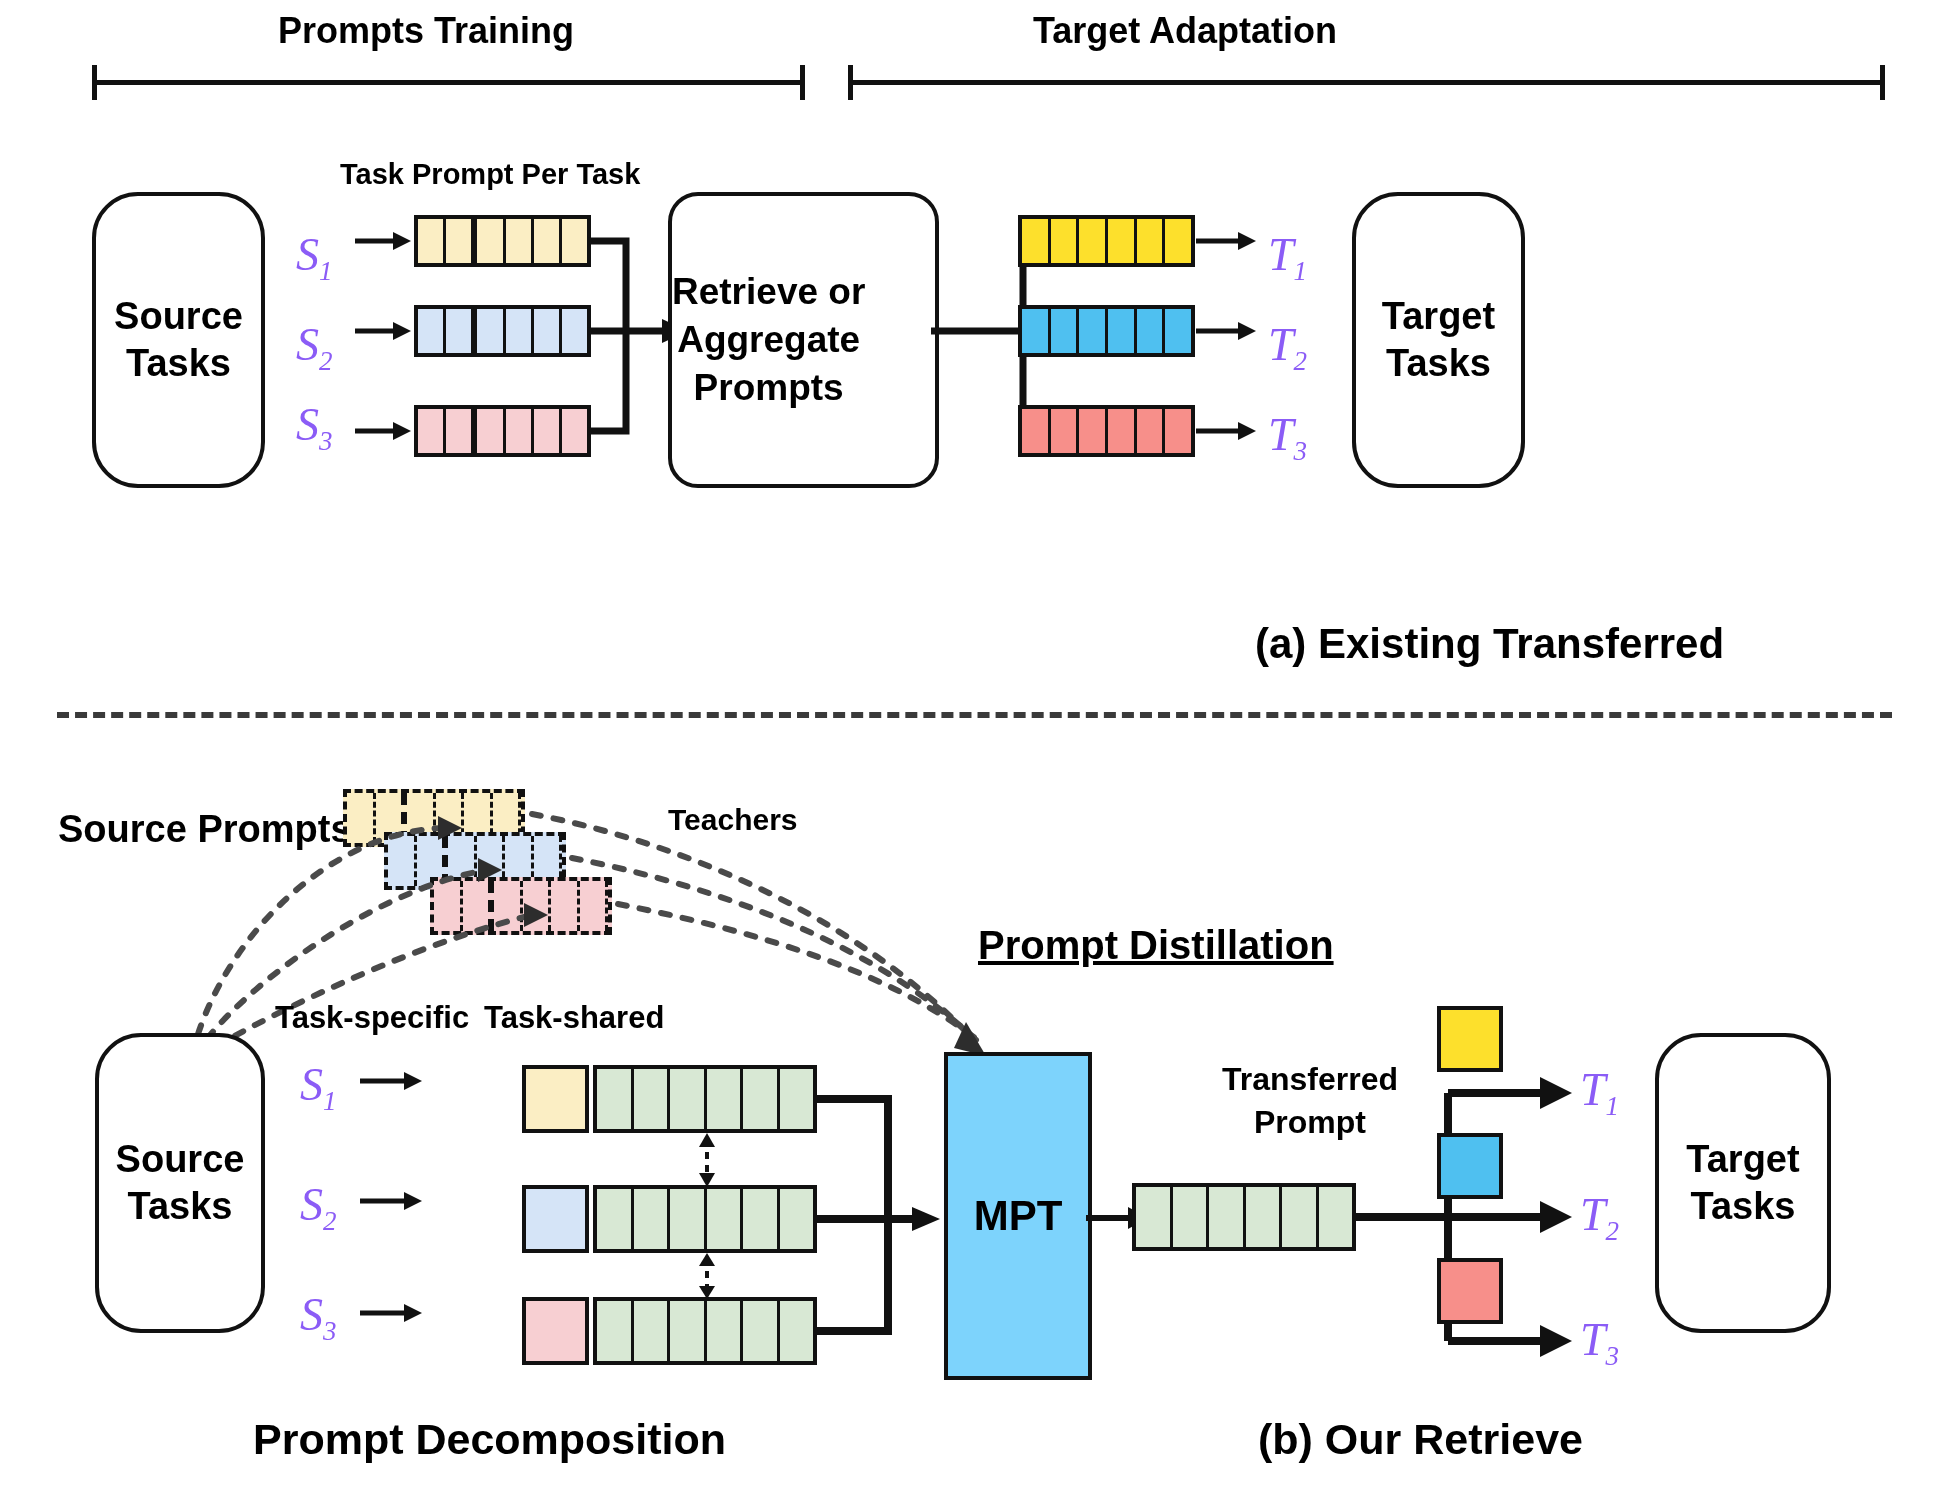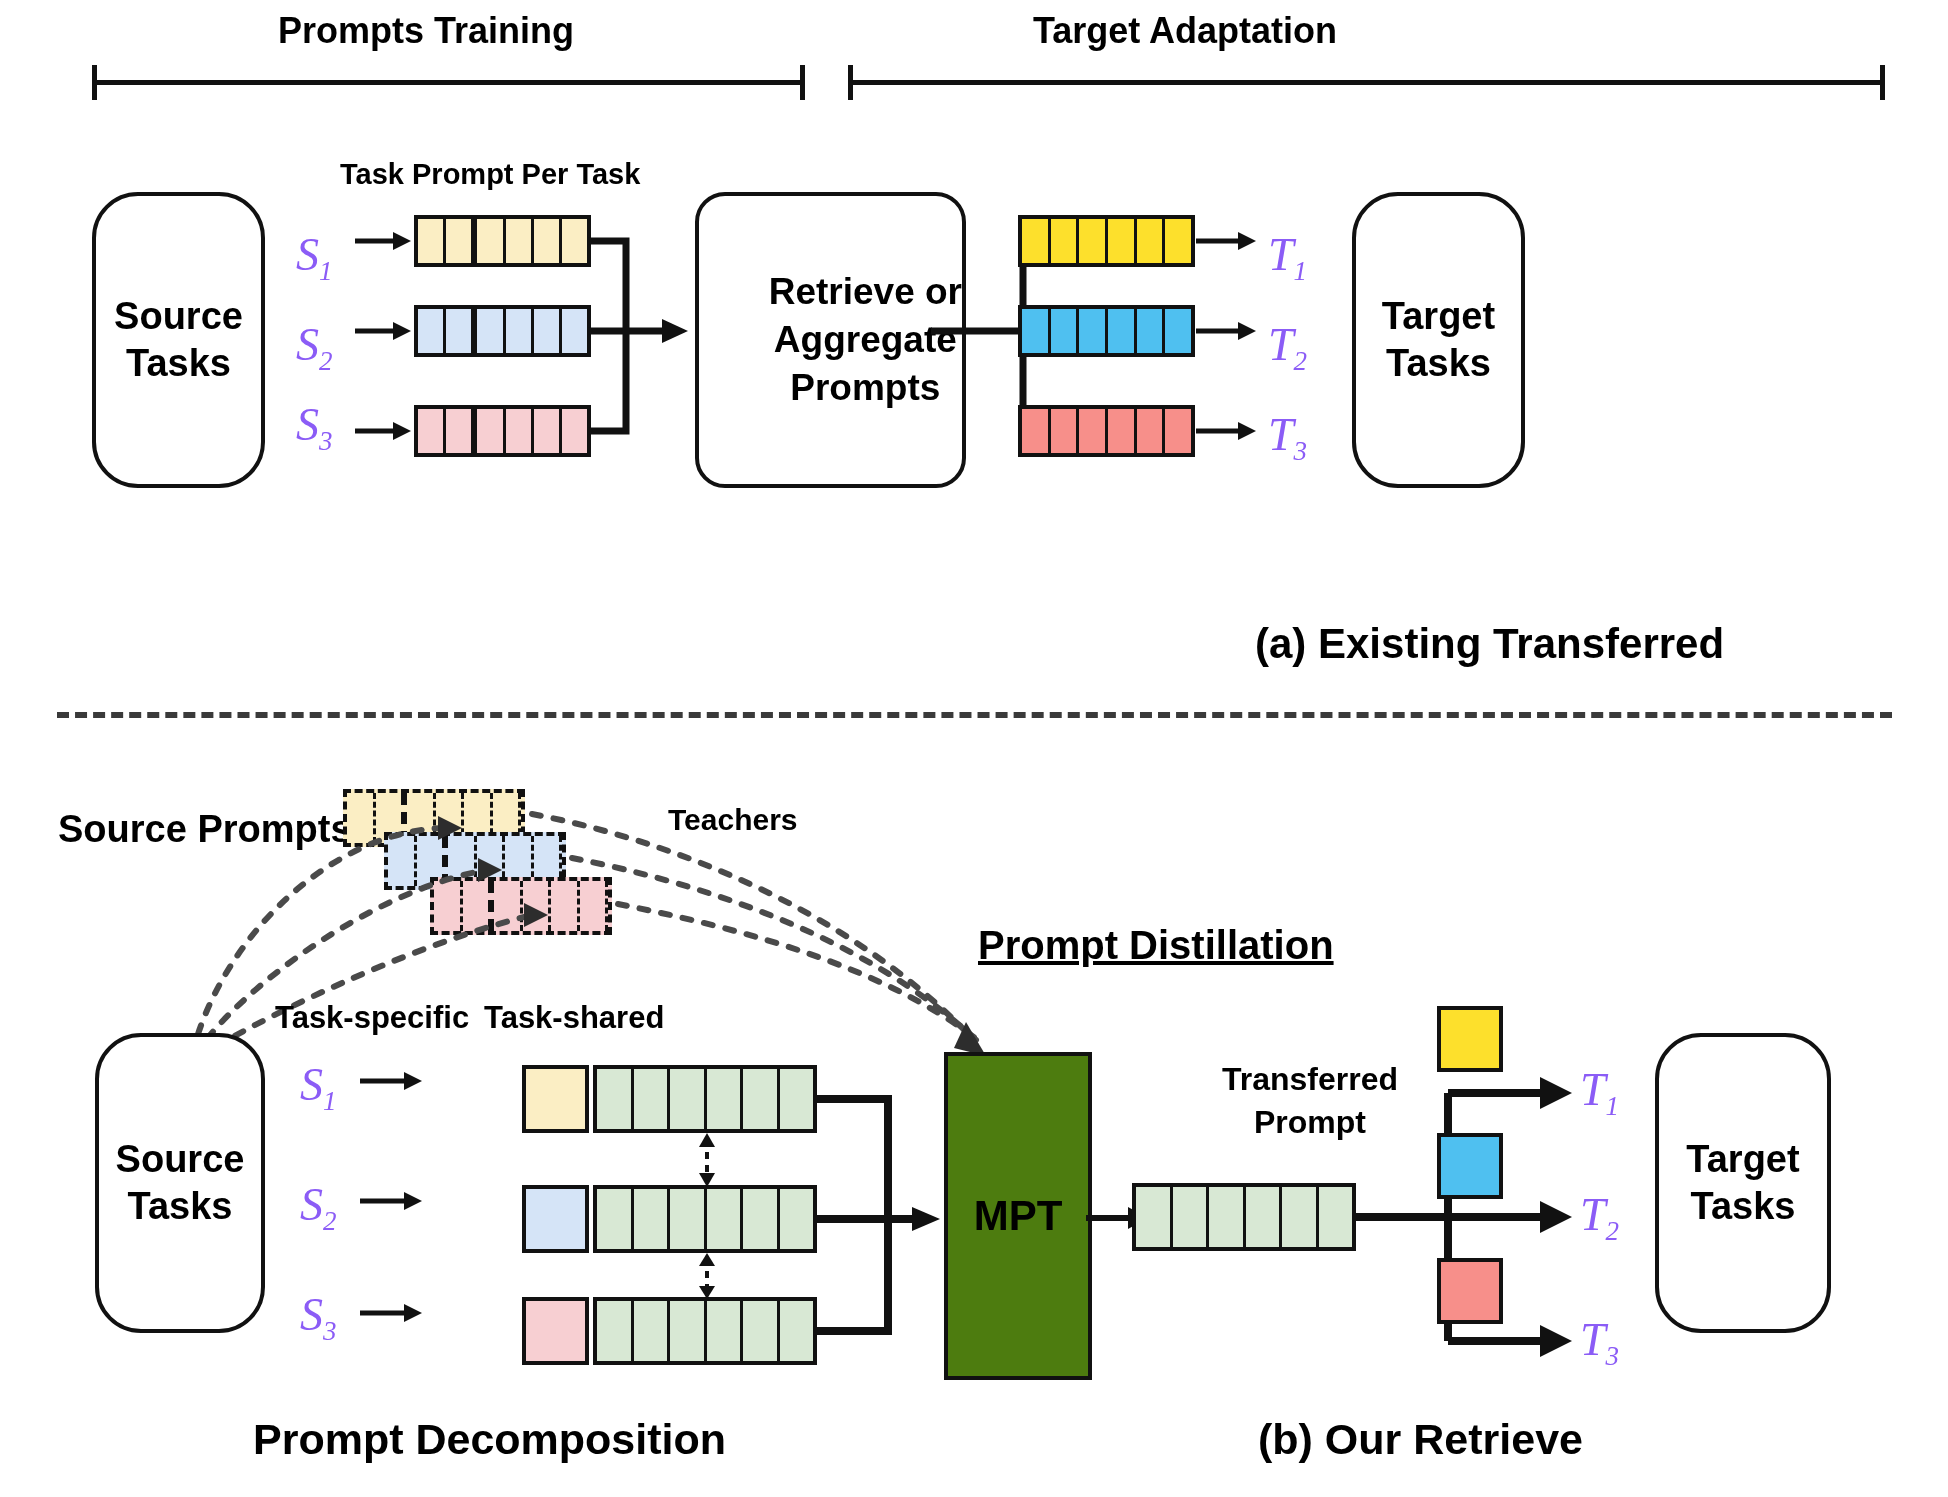--- a/index.html
+++ b/index.html
@@ -5,22 +5,22 @@
   html,body{margin:0;padding:0;background:#ffffff;}
   body{width:1948px;height:1497px;position:relative;
        font-family:"Liberation Sans","DejaVu Sans",sans-serif;
        -webkit-font-smoothing:antialiased;}
   .abs{position:absolute;}
   .lbl{font-weight:bold;color:#000;white-space:nowrap;}
   .serif-ital{font-family:"Liberation Serif","DejaVu Serif",serif;font-style:italic;color:#8b5cf6;}
   .rbox{border:4px solid #111;border-radius:46px;background:#fff;
         display:flex;align-items:center;justify-content:center;text-align:center;}
   .rbox-sm{border:4px solid #111;border-radius:30px;background:#fff;
-        display:flex;align-items:center;justify-content:flex-end;text-align:center;margin-left:27px;}
-  .sqbox{border:4px solid #111;background:#4d7c0f;display:flex;align-items:center;justify-content:center;}
+        display:flex;align-items:center;justify-content:flex-start;text-align:center;}
+  .sqbox{border:4px solid #111;background:#7dd3fc;display:flex;align-items:center;justify-content:center;}
   .prompt{display:flex;border:4px solid #111;box-sizing:border-box;background:#fff;}
   .prompt .cell{flex:1 1 0;border-right:3px solid #111;box-sizing:border-box;}
   .prompt .cell:last-child{border-right:none;}
   .prompt .cell.thick{border-right:6px solid #111;}
   .prompt.dashed{border:4px dashed #111;}
   .prompt.dashed .cell{border-right:3px dashed #111;}
   .prompt.dashed .cell.thick{border-right:6px dashed #111;}
   .chip{border:4px solid #111;box-sizing:border-box;}
   .tick{background:#111;}
   .dashline{border-top:6px dashed #3a3a3a;}

